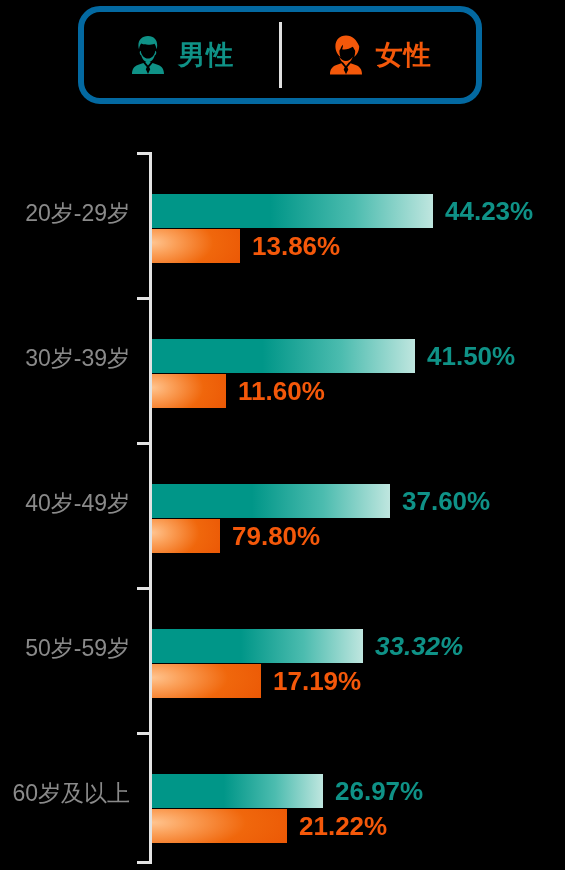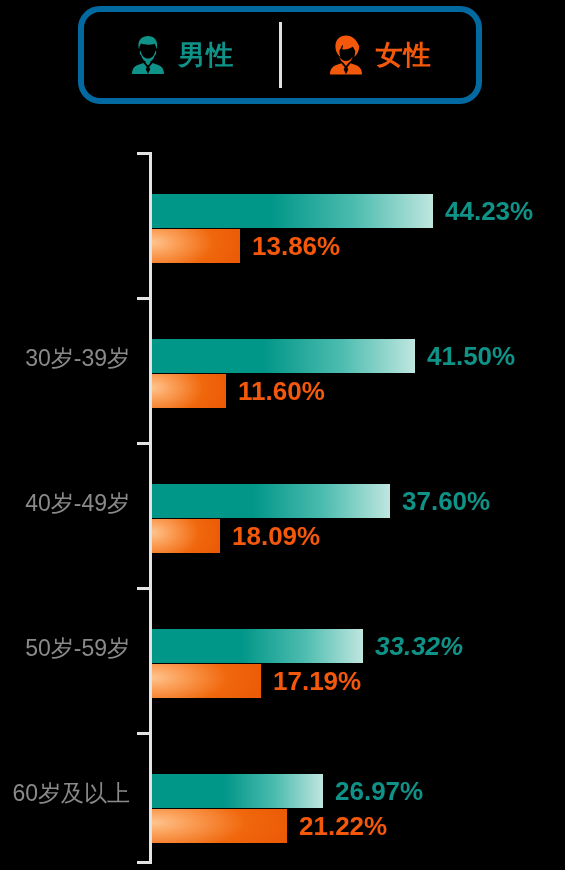--- a/index.html
+++ b/index.html
@@ -185,20 +185,21 @@
     <div id="axis-line"></div>
     <div id="axis-cap-top"></div>
     <div id="axis-cap-bottom"></div>
 
     <div class="axis-tick" style="top:193px;"></div>
     <div class="axis-tick" style="top:338px;"></div>
     <div class="axis-tick" style="top:483px;"></div>
     <div class="axis-tick" style="top:628px;"></div>
 
     <div class="group" style="top:48px;">
+      <div class="cat-label">20岁-29岁</div>
       <div class="bar-row bar-row-male" style="width:281px;">
         <div class="bar bar-male" style="width:281px;"></div>
         <div class="bar-value value-male" style="left:293px;">44.23%</div>
       </div>
       <div class="bar-row bar-row-female" style="width:88px;">
         <div class="bar bar-female" style="width:88px;"></div>
         <div class="bar-value value-female" style="left:100px;">13.86%</div>
       </div>
     </div>
 
@@ -215,21 +216,21 @@
     </div>
 
     <div class="group" style="top:338px;">
       <div class="cat-label">40岁-49岁</div>
       <div class="bar-row bar-row-male" style="width:238px;">
         <div class="bar bar-male" style="width:238px;"></div>
         <div class="bar-value value-male" style="left:250px;">37.60%</div>
       </div>
       <div class="bar-row bar-row-female" style="width:68px;">
         <div class="bar bar-female" style="width:68px;"></div>
-        <div class="bar-value value-female" style="left:80px;">18.09%</div>
+        <div class="bar-value value-female" style="left:80px;">79.80%</div>
       </div>
     </div>
 
     <div class="group" style="top:483px;">
       <div class="cat-label">50岁-59岁</div>
       <div class="bar-row bar-row-male" style="width:211px;font-style:italic;">
         <div class="bar bar-male" style="width:211px;"></div>
         <div class="bar-value value-male" style="left:223px;">33.32%</div>
       </div>
       <div class="bar-row bar-row-female" style="width:109px;border-radius:7px;">

